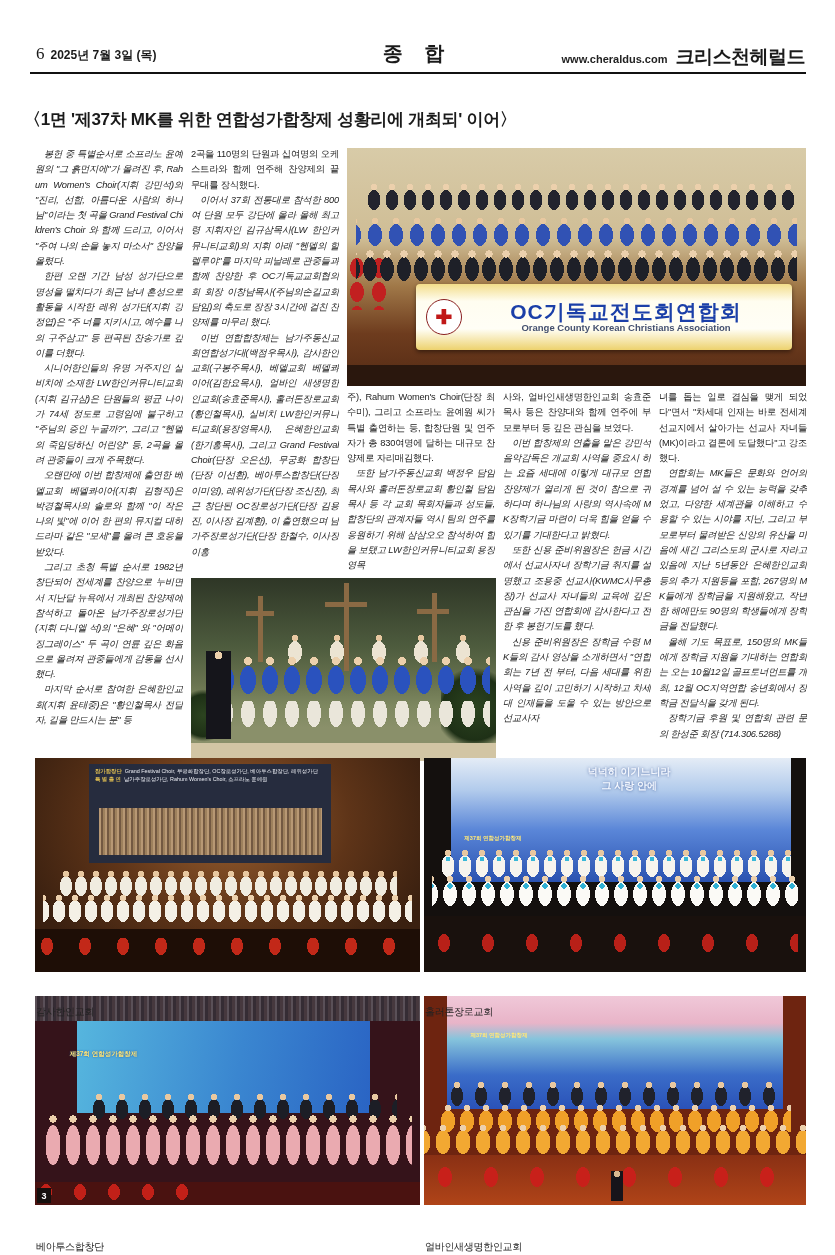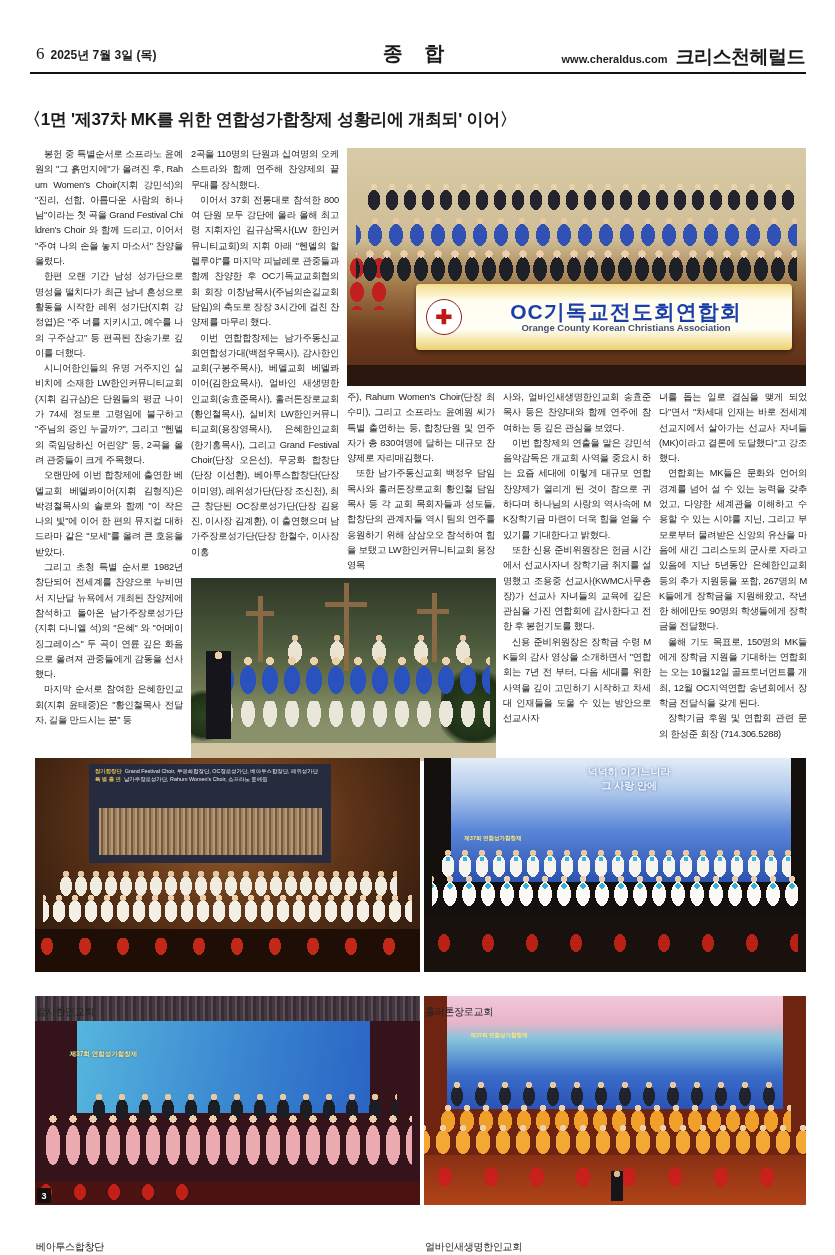--- a/index.html
+++ b/index.html
@@ -16,21 +16,21 @@
   .site{font-size:11px;font-weight:bold;color:#222;}
   .mast{font-size:19px;font-weight:900;letter-spacing:-0.5px;}
   .rule{left:30px;width:776px;top:72px;height:2px;background:#111;}
 
   
   .headline{left:24px;top:97px;width:770px;font-size:17px;font-weight:bold;letter-spacing:-0.3px;}
 
   
   .col{position:absolute;width:148px;overflow:hidden;text-align:justify;}
   .para{margin:0;font-size:9.3px;line-height:15.3px;letter-spacing:-0.2px;word-break:break-all;color:#222;}
-  .para.indent{text-indent:9px;}
+  .para.indent{text-indent:9px;font-style:italic;}
 
   
   .photo{position:absolute;overflow:hidden;background:#888;}
   .prow{position:absolute;background-repeat:repeat-x;}
   .caption{position:absolute;font-size:10px;color:#222;letter-spacing:-0.3px;margin-top:28px;}
 
   
   .photo-banner{left:347px;top:148px;width:459px;height:238px;
     background:linear-gradient(180deg,#d8cba8 0%,#cfbd95 38%,#a07848 58%,#6e3c1e 78%,#532a14 100%);}
   .pb-chairs{left:0;top:46%;width:9%;height:22%;
@@ -188,21 +188,21 @@
   <div class="col" style="left:191px;top:147px;height:424px">
       <p class="para">2곡을 110명의 단원과 십여명의 오케스트라와 함께 연주해 찬양제의 끝 무대를 장식했다.</p>
       <p class="para indent">이어서 37회 전통대로 참석한 800여 단원 모두 강단에 올라 올해 최고령 지휘자인 김규삼목사(LW 한인커뮤니티교회)의 지휘 아래 "헨델의 할렐루야"를 마지막 피날레로 관중들과 함께 찬양한 후 OC기독교교회협의회 회장 이창남목사(주님의손길교회 담임)의 축도로 장장 3시간에 걸친 찬양제를 마무리 했다.</p>
       <p class="para indent">이번 연합합창제는 남가주동신교회연합성가대(백점우목사), 감사한인교회(구봉주목사), 베델교회 베델콰이어(김한요목사), 얼바인 새생명한인교회(송효준목사), 훌러톤장로교회(황인철목사), 실비치 LW한인커뮤니티교회(용장영목사), 은혜한인교회(한기홍목사), 그리고 Grand Festival Choir(단장 오은선), 무궁화 합창단(단장 이선환), 베아투스합창단(단장 이미영), 레위성가단(단장 조신천), 최근 창단된 OC장로성가단(단장 김용진, 이사장 김계환), 이 출연했으며 남가주장로성가단(단장 한철수, 이사장 이홍</p>
     </div>
   <div class="col" style="left:347px;top:390px;height:182px">
       <p class="para">주), Rahum Women's Choir(단장 최수미), 그리고 소프라노 윤예원 씨가 특별 출연하는 등, 합창단원 및 연주자가 총 830여명에 달하는 대규모 찬양제로 자리매김했다.</p>
       <p class="para indent">또한 남가주동신교회 백정우 담임 목사와 훌러톤장로교회 황인철 담임목사 등 각 교회 목회자들과 성도들, 합창단의 관계자들 역시 팀의 연주를 응원하기 위해 삼삼오오 참석하여 힘을 보탰고 LW한인커뮤니티교회 용장영목</p>
     </div>
   <div class="col" style="left:503px;top:390px;height:380px">
-      <p class="para">사와, 얼바인새생명한인교회 송효준 목사 등은 찬양대와 함께 연주에 참여하는 등 깊은 관심을 보였다.</p>
+      <p class="para">사와, 얼바인새생명한인교회 송효준 목사 등은 찬양대와 함께 연주에 부모로부터 등 깊은 관심을 보였다.</p>
       <p class="para indent">이번 합창제의 연출을 맡은 강민석 음악감독은 개교회 사역을 중요시 하는 요즘 세대에 이렇게 대규모 연합찬양제가 열리게 된 것이 참으로 귀하다며 하나님의 사랑의 역사속에 MK장학기금 마련이 더욱 힘을 얻을 수 있기를 기대한다고 밝혔다.</p>
       <p class="para indent">또한 신용 준비위원장은 헌금 시간에서 선교사자녀 장학기금 취지를 설명했고 조용중 선교사(KWMC사무총장)가 선교사 자녀들의 교육에 깊은 관심을 가진 연합회에 감사한다고 전한 후 봉헌기도를 했다.</p>
       <p class="para indent">신용 준비위원장은 장학금 수령 MK들의 감사 영상을 소개하면서 "연합회는 7년 전 부터, 다음 세대를 위한 사역을 깊이 고민하기 시작하고 차세대 인재들을 도울 수 있는 방안으로 선교사자</p>
     </div>
   <div class="col" style="left:659px;top:390px;height:380px">
       <p class="para">녀를 돕는 일로 결심을 맺게 되었다"면서 "차세대 인재는 바로 전세계 선교지에서 살아가는 선교사 자녀들(MK)이라고 결론에 도달했다"고 강조했다.</p>
       <p class="para indent">연합회는 MK들은 문화와 언어의 경계를 넘어 설 수 있는 능력을 갖추었고, 다양한 세계관을 이해하고 수용할 수 있는 시야를 지닌, 그리고 부모로부터 물려받은 신앙의 유산을 마음에 새긴 그리스도의 군사로 자라고 있음에 지난 5년동안 은혜한인교회 등의 추가 지원등을 포함, 267명의 MK들에게 장학금을 지원해왔고, 작년 한 해에만도 90명의 학생들에게 장학금을 전달했다.</p>
       <p class="para indent">올해 기도 목표로, 150명의 MK들에게 장학금 지원을 기대하는 연합회는 오는 10월12일 골프토너먼트를 개최, 12월 OC지역연합 송년회에서 장학금 전달식을 갖게 된다.</p>
       <p class="para indent">장학기금 후원 및 연합회 관련 문의 한성준 회장 (714.306.5288)</p>
     </div>

